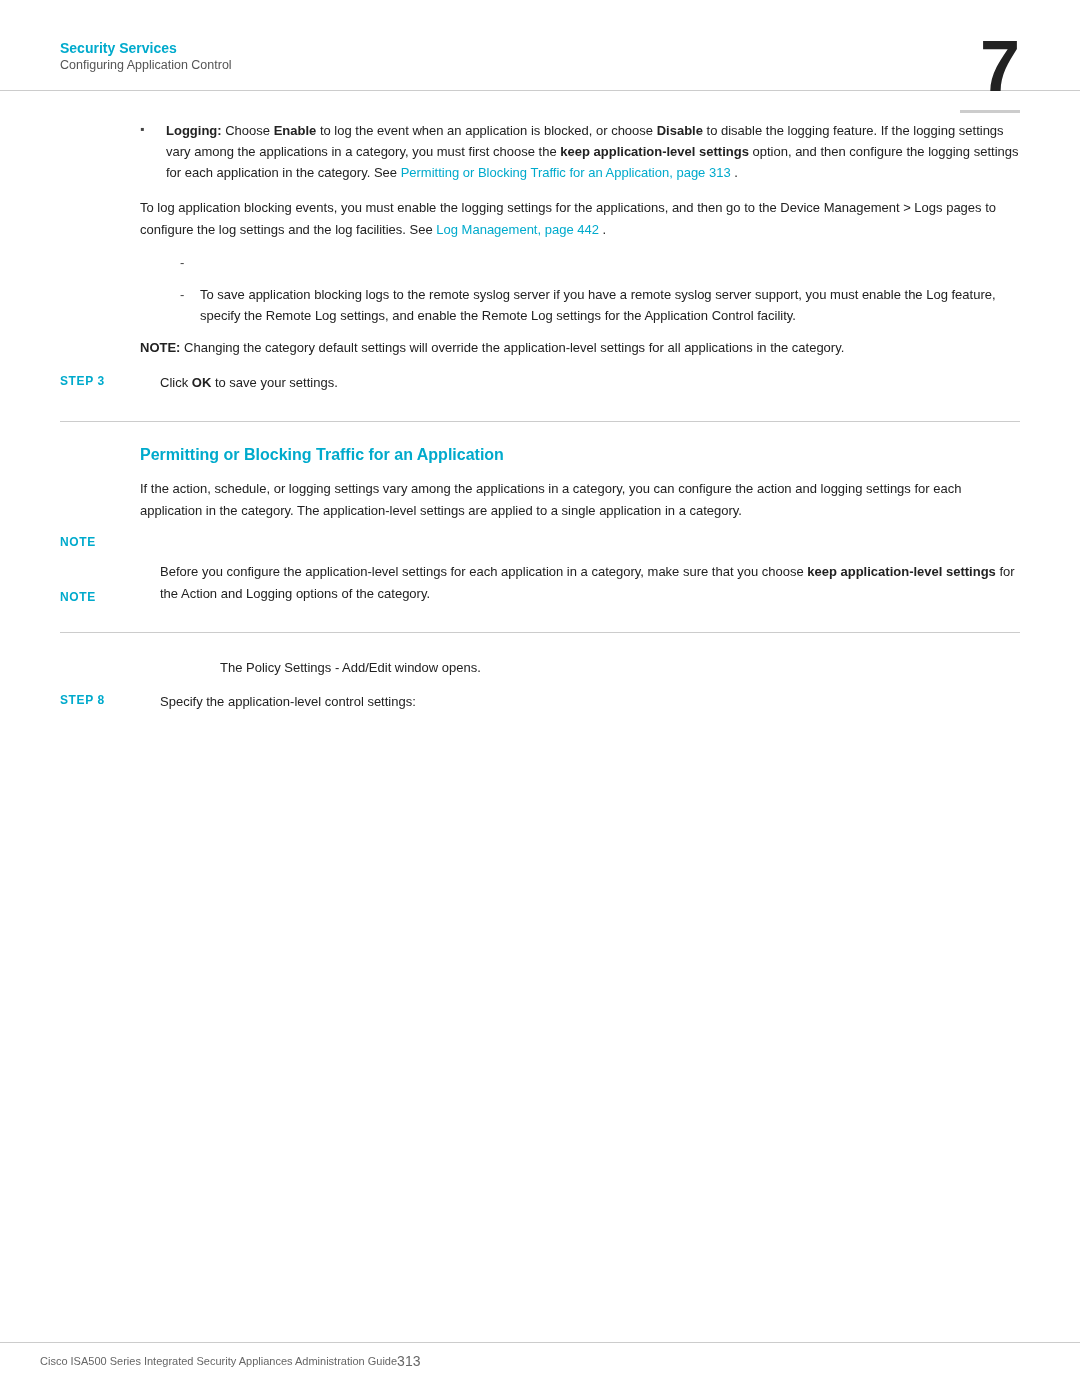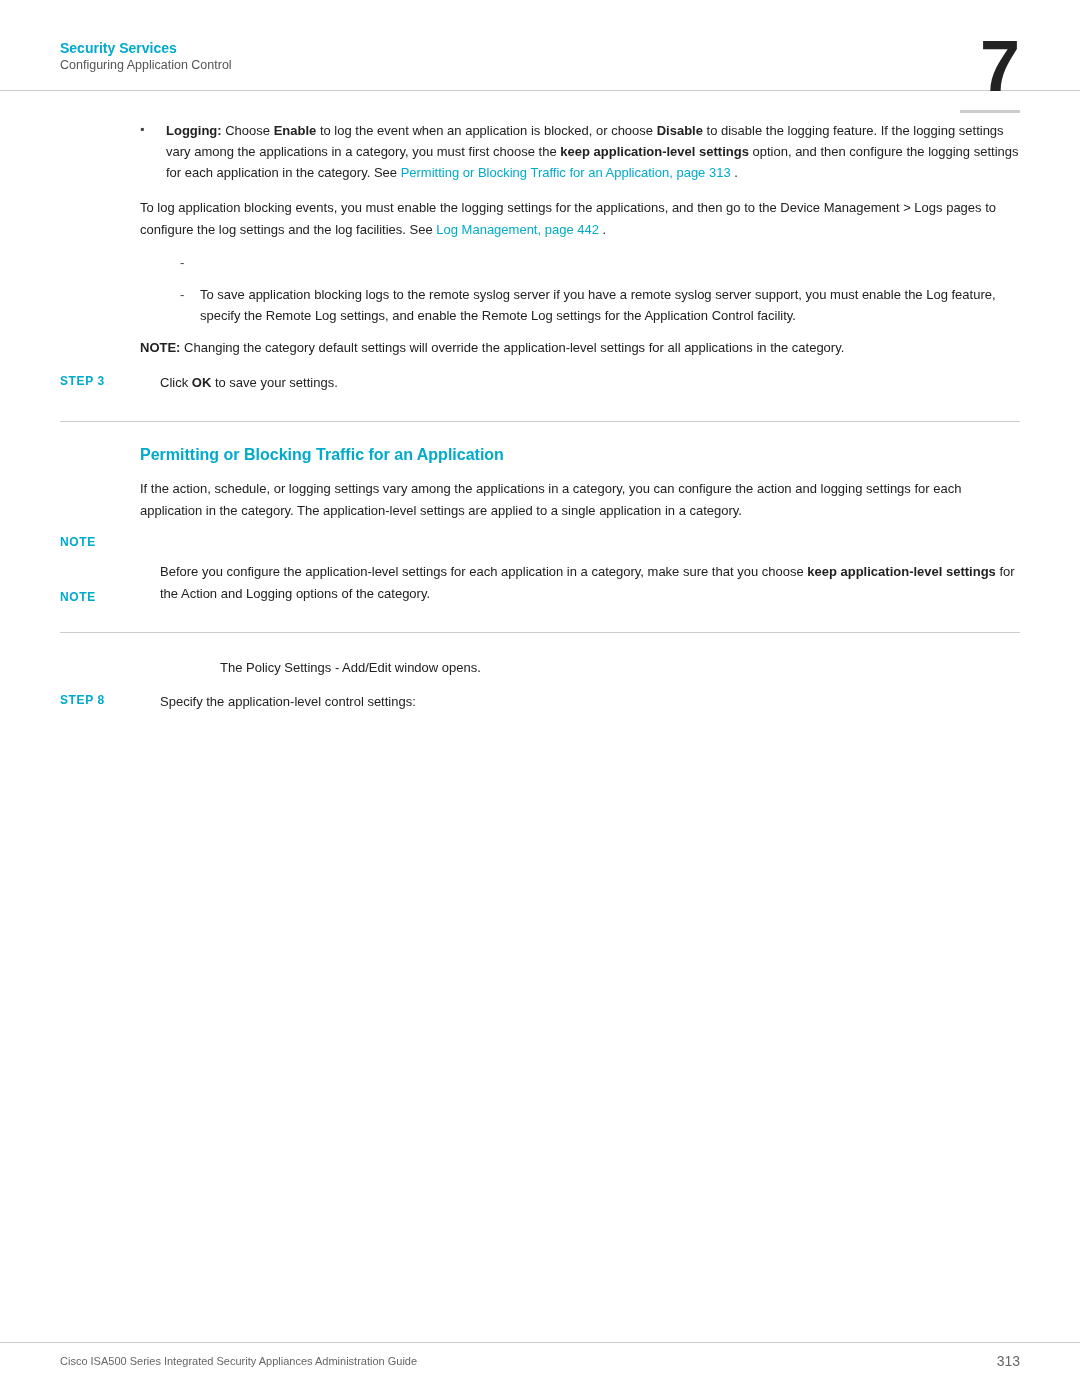--- a/index.html
+++ b/index.html
@@ -185,24 +185,24 @@
       flex: 1;
       line-height: 1.65;
     }
 
     
     .page-footer {
       position: absolute;
       bottom: 28px;
       left: 0;
       right: 0;
-      padding: 0 60px;
-      display: flex;
-      flex-direction: row;
-      justify-content: space-between;
+      padding: 0 40px;
+      display: flex;
+      flex-direction: row;
+      justify-content: flex-start;
       align-items: center;
       border-top: 1px solid #ccc;
       padding-top: 10px;
     }
 
     .footer-text {
       font-size: 11px;
       color: #666;
     }
 

